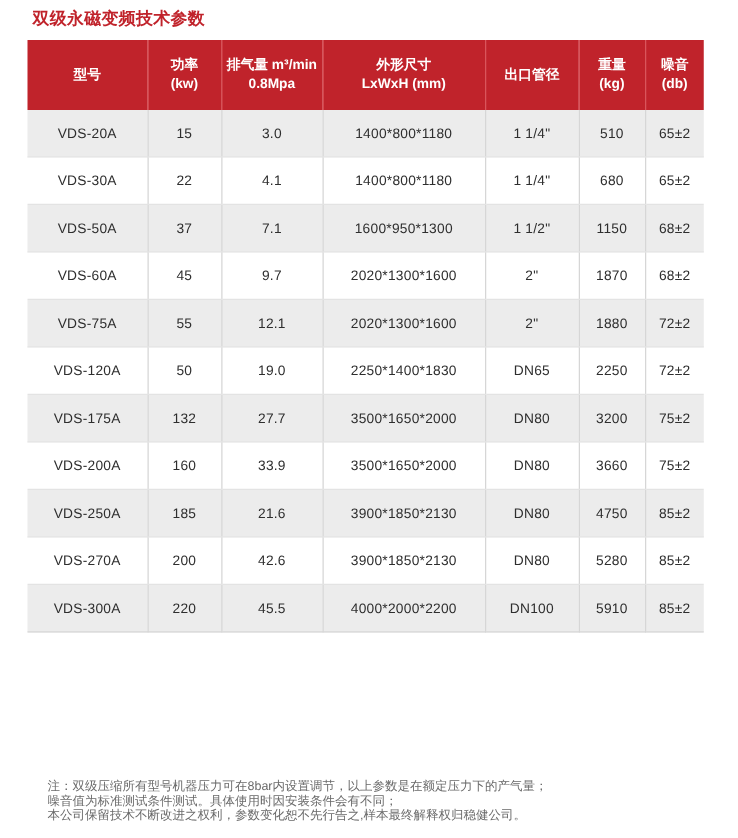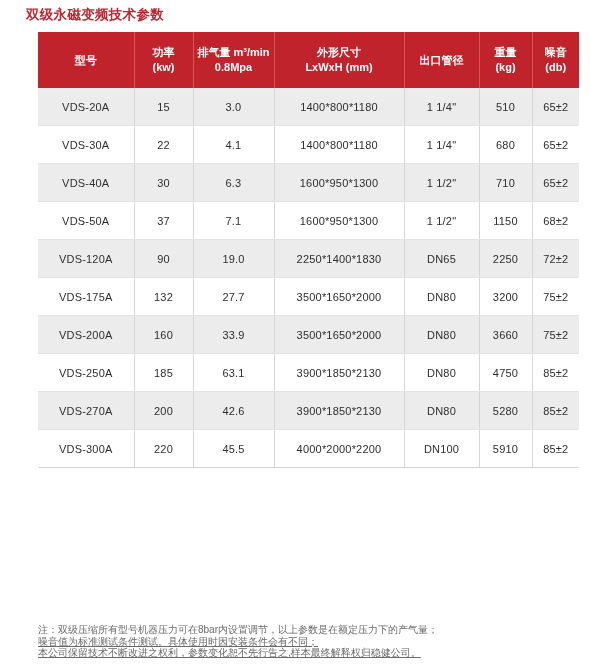--- a/index.html
+++ b/index.html
@@ -38,21 +38,21 @@
     font-weight: bold;
     color: #c0232b;
     letter-spacing: 0.3px;
     line-height: 18px;
     white-space: nowrap;
   }
 
   
   .table-wrap {
     position: absolute;
-    left: 25px;
+    left: 9px;
     top: 32px;
     width: 541px;
   }
 
   table.spec {
     border-collapse: collapse;
     table-layout: fixed;
     width: 541px;
     font-size: 11px;
   }
@@ -107,21 +107,21 @@
     top: 624px;
     width: 548px;
     font-size: 10px;
     line-height: 11.5px;
     color: #6a6a6a;
   }
   .footnote .fn-line {
     white-space: nowrap;
     display: block;
   }
-  .footnote .fn-line.indent { padding-left: 0; text-decoration: underline; }
+  .footnote .fn-line.indent { padding-left: 0; }
 </style>
 </head>
 <body>
 
 <div id="page">
 
   <div class="title-bar">
     <div class="title-text">双级永磁变频技术参数</div>
   </div>
 
@@ -179,40 +179,49 @@
           <tr>
             <td>VDS-30A</td>
             <td>22</td>
             <td>4.1</td>
             <td>1400*800*1180</td>
             <td>1 1/4"</td>
             <td>680</td>
             <td>65±2</td>
           </tr>
           <tr>
-            <td>VDS-40A</td>
-            <td>30</td>
-            <td>6.3</td>
-            <td>1600*950*1300</td>
-            <td>1 1/2"</td>
-            <td>710</td>
-            <td>65±2</td>
-          </tr>
-          <tr>
             <td>VDS-50A</td>
             <td>37</td>
             <td>7.1</td>
             <td>1600*950*1300</td>
             <td>1 1/2"</td>
             <td>1150</td>
             <td>68±2</td>
           </tr>
           <tr>
+            <td>VDS-60A</td>
+            <td>45</td>
+            <td>9.7</td>
+            <td>2020*1300*1600</td>
+            <td>2"</td>
+            <td>1870</td>
+            <td>68±2</td>
+          </tr>
+          <tr>
+            <td>VDS-75A</td>
+            <td>55</td>
+            <td>12.1</td>
+            <td>2020*1300*1600</td>
+            <td>2"</td>
+            <td>1880</td>
+            <td>72±2</td>
+          </tr>
+          <tr>
             <td>VDS-120A</td>
-            <td>90</td>
+            <td>50</td>
             <td>19.0</td>
             <td>2250*1400*1830</td>
             <td>DN65</td>
             <td>2250</td>
             <td>72±2</td>
           </tr>
           <tr>
             <td>VDS-175A</td>
             <td>132</td>
             <td>27.7</td>
@@ -226,21 +235,21 @@
             <td>160</td>
             <td>33.9</td>
             <td>3500*1650*2000</td>
             <td>DN80</td>
             <td>3660</td>
             <td>75±2</td>
           </tr>
           <tr>
             <td>VDS-250A</td>
             <td>185</td>
-            <td>63.1</td>
+            <td>21.6</td>
             <td>3900*1850*2130</td>
             <td>DN80</td>
             <td>4750</td>
             <td>85±2</td>
           </tr>
           <tr>
             <td>VDS-270A</td>
             <td>200</td>
             <td>42.6</td>
             <td>3900*1850*2130</td>

